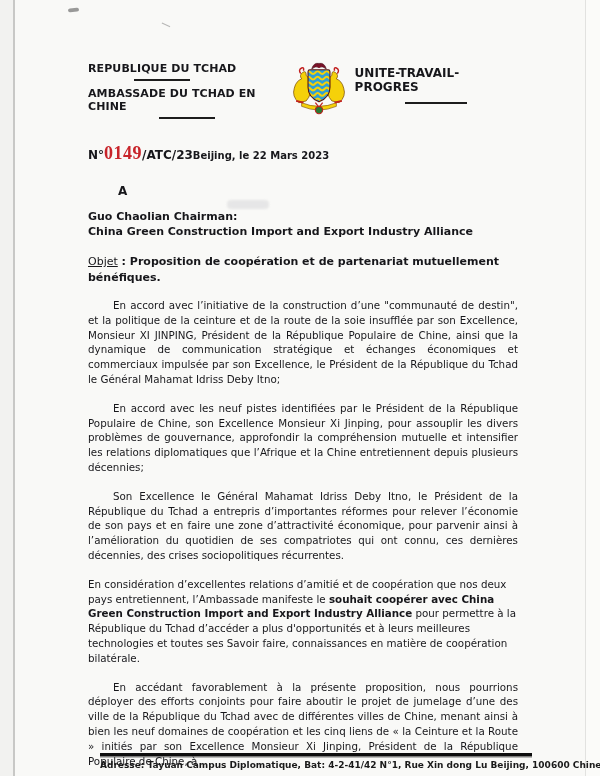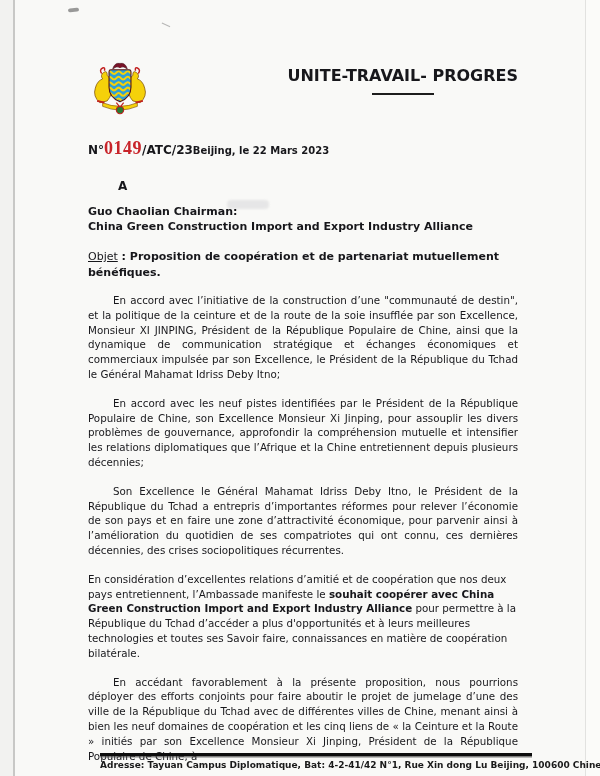--- a/index.html
+++ b/index.html
@@ -27,21 +27,21 @@
 
   .doc{
     position:absolute;left:88px;top:62px;width:430px;
     color:#17171b;
   }
   .letterhead{display:flex;justify-content:space-between;align-items:flex-start;}
   .lh-left{font-size:11px;font-weight:bold;letter-spacing:.1px;}
   .lh-item{display:table;}
   .lh-rule{height:2px;background:#1d1d1d;width:56px;margin:4px auto 6px;}
   .lh-emblem{width:64px;height:62px;margin:-4px 4px 0 0;flex:0 0 auto;}
-  .lh-right{font-size:16px;font-weight:bold;margin-top:4px;display:table;text-align:right;}
+  .lh-right{font-size:12px;font-weight:bold;margin-top:4px;display:table;}
   .lh-rule-right{height:2px;background:#1d1d1d;width:62px;margin:8px auto 0;}
 
   .ref-row{display:flex;align-items:baseline;margin-top:18px;}
   .ref{font-size:12px;font-weight:bold;white-space:nowrap;}
   .ref-number{font-family:"Liberation Serif",serif;font-size:18px;font-weight:bold;color:#c8242a;letter-spacing:.5px;}
   .dateline{font-size:10px;font-weight:bold;}
 
   .to-label{margin:20px 0 0 30px;font-size:12px;font-weight:bold;}
   .addressee{margin-top:11px;font-size:11px;font-weight:bold;line-height:15px;}
   .subject{margin-top:15px;font-size:11px;font-weight:bold;line-height:15.5px;}
@@ -63,20 +63,30 @@
 <div class="paper"></div>
 <div class="edge-left"></div>
 <div class="edge-right"></div>
 <div class="artifact-a"></div>
 <div class="artifact-b"></div>
 <div class="artifact-c"></div>
 
 <div class="doc">
 
   <div class="letterhead">
+    <div class="lh-left">
+      <div class="lh-item">
+        <div>REPUBLIQUE DU TCHAD</div>
+        <div class="lh-rule"></div>
+      </div>
+      <div class="lh-item">
+        <div>AMBASSADE DU TCHAD EN CHINE</div>
+        <div class="lh-rule"></div>
+      </div>
+    </div>
 
     <svg class="lh-emblem" viewBox="0 0 70 64" xmlns="http://www.w3.org/2000/svg">
 
       <path d="M27 10 Q29 3 35 4 Q41 3 43 10 Q39 7 35 8 Q31 7 27 10 Z" fill="#7a1228" stroke="#3a0a14" stroke-width="0.6"></path>
       <circle cx="35" cy="7" r="2" fill="#7a1228"></circle>
 
       <path d="M13 47 Q5 40 8 31 Q10 23 16 21 Q13 17 17 14 Q21 11 21 17 Q26 21 24 30 Q28 37 21 45 Z" fill="#f5d10a" stroke="#7a4d05" stroke-width="0.8"></path>
       <path d="M15 15 q-3 -4 1 -6 q3 -1 2 3" fill="none" stroke="#c22020" stroke-width="1.6"></path>
 
       <path d="M57 47 Q65 40 62 31 Q60 23 54 21 Q57 17 53 14 Q49 11 49 17 Q44 21 46 30 Q42 37 49 45 Z" fill="#f5d10a" stroke="#7a4d05" stroke-width="0.8"></path>

